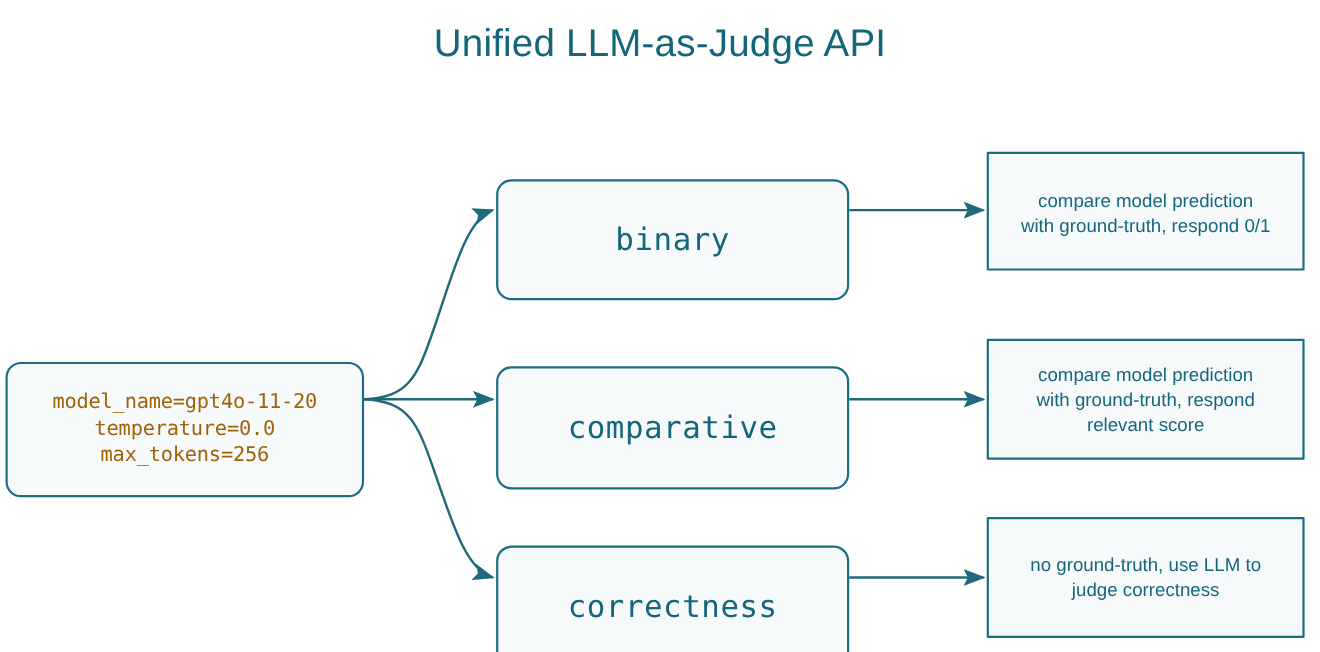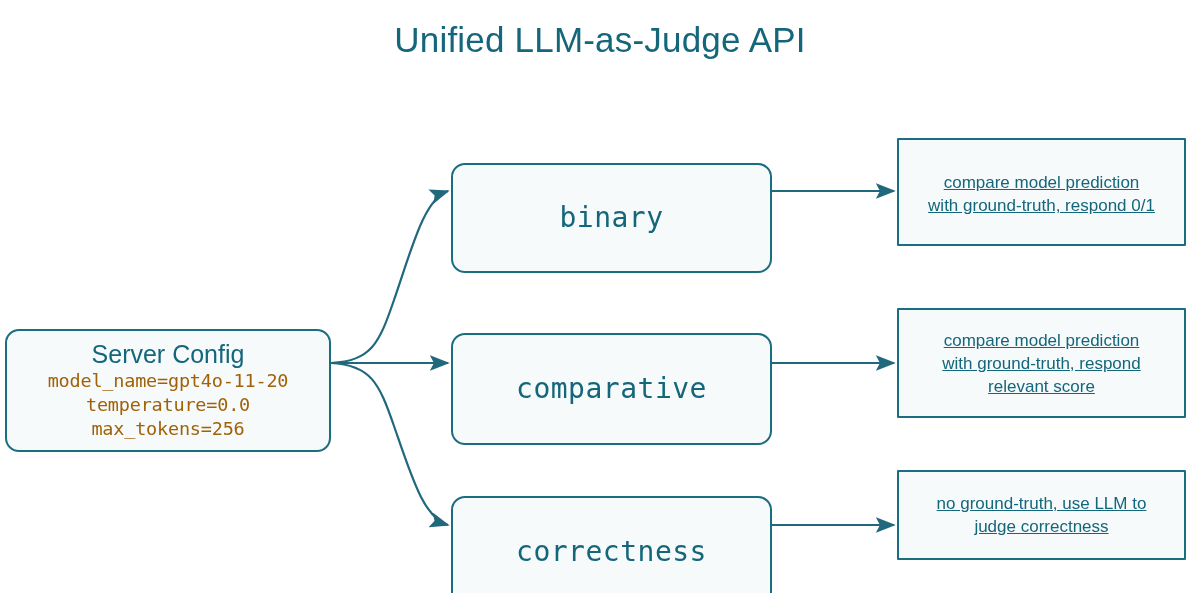--- a/index.html
+++ b/index.html
@@ -110,32 +110,31 @@
   }
   #mode-node-binary      { top: 136px; height: 110px; }
   #mode-node-comparative { top: 306px; height: 112px; }
   #mode-node-correctness { top: 469px; height: 111px; }
 
   
   .desc-node {
     left: 897px;
     width: 289px;
     padding: 0 6px;
-    text-decoration: underline;
   }
   .desc-text {
     font-family: "Liberation Sans", sans-serif;
     font-size: 17px;
     line-height: 23px;
     color: #14667b;
     white-space: pre-line;
   }
   #desc-node-binary      { top: 138px; height: 108px; justify-content: flex-start; padding-top: 31px; }
   #desc-node-comparative { top: 308px; height: 110px; justify-content: center; }
-  #desc-node-correctness { top: 470px; height: 90px; justify-content: center; }
+  #desc-node-correctness { top: 470px; height: 110px; justify-content: center; }
 </style>
 </head>
 <body>
 
 <div id="diagram-root">
 
   <div id="page-title">Unified LLM-as-Judge API</div>
 
   <svg id="connector-layer" width="1200" height="593" viewBox="0 0 1200 593" xmlns="http://www.w3.org/2000/svg">
     <defs>
@@ -151,21 +150,20 @@
     <path d="M331,363 C371,365 379,383 394,426 C412,478 424,518 448,525" fill="none" stroke="#20697c" stroke-width="2.2" marker-end="url(#arrowhead)"></path>
 
     <path d="M772,191 L894,191" fill="none" stroke="#20697c" stroke-width="2.2" marker-end="url(#arrowhead)"></path>
 
     <path d="M772,363 L894,363" fill="none" stroke="#20697c" stroke-width="2.2" marker-end="url(#arrowhead)"></path>
 
     <path d="M772,525 L894,525" fill="none" stroke="#20697c" stroke-width="2.2" marker-end="url(#arrowhead)"></path>
   </svg>
 
   <div id="server-config-node" class="node rounded">
-    <div id="server-config-title">Server Config</div>
     <div class="config-line">model_name=gpt4o-11-20</div>
     <div class="config-line">temperature=0.0</div>
     <div class="config-line">max_tokens=256</div>
   </div>
 
   <div id="mode-node-binary" class="node rounded mode-node">
     <div class="mode-label">binary</div>
   </div>
 
   <div id="mode-node-comparative" class="node rounded mode-node">

